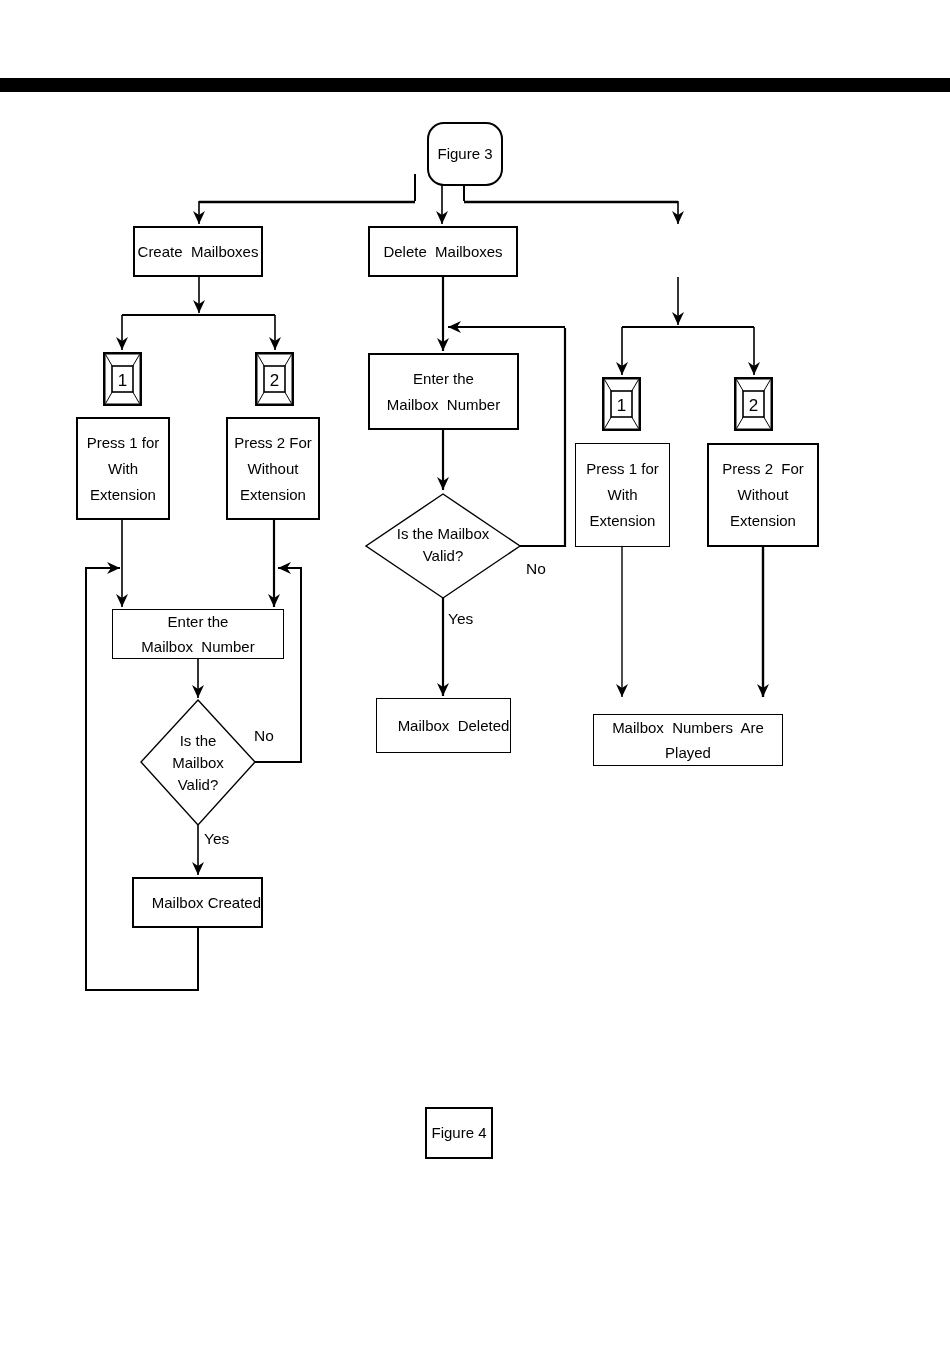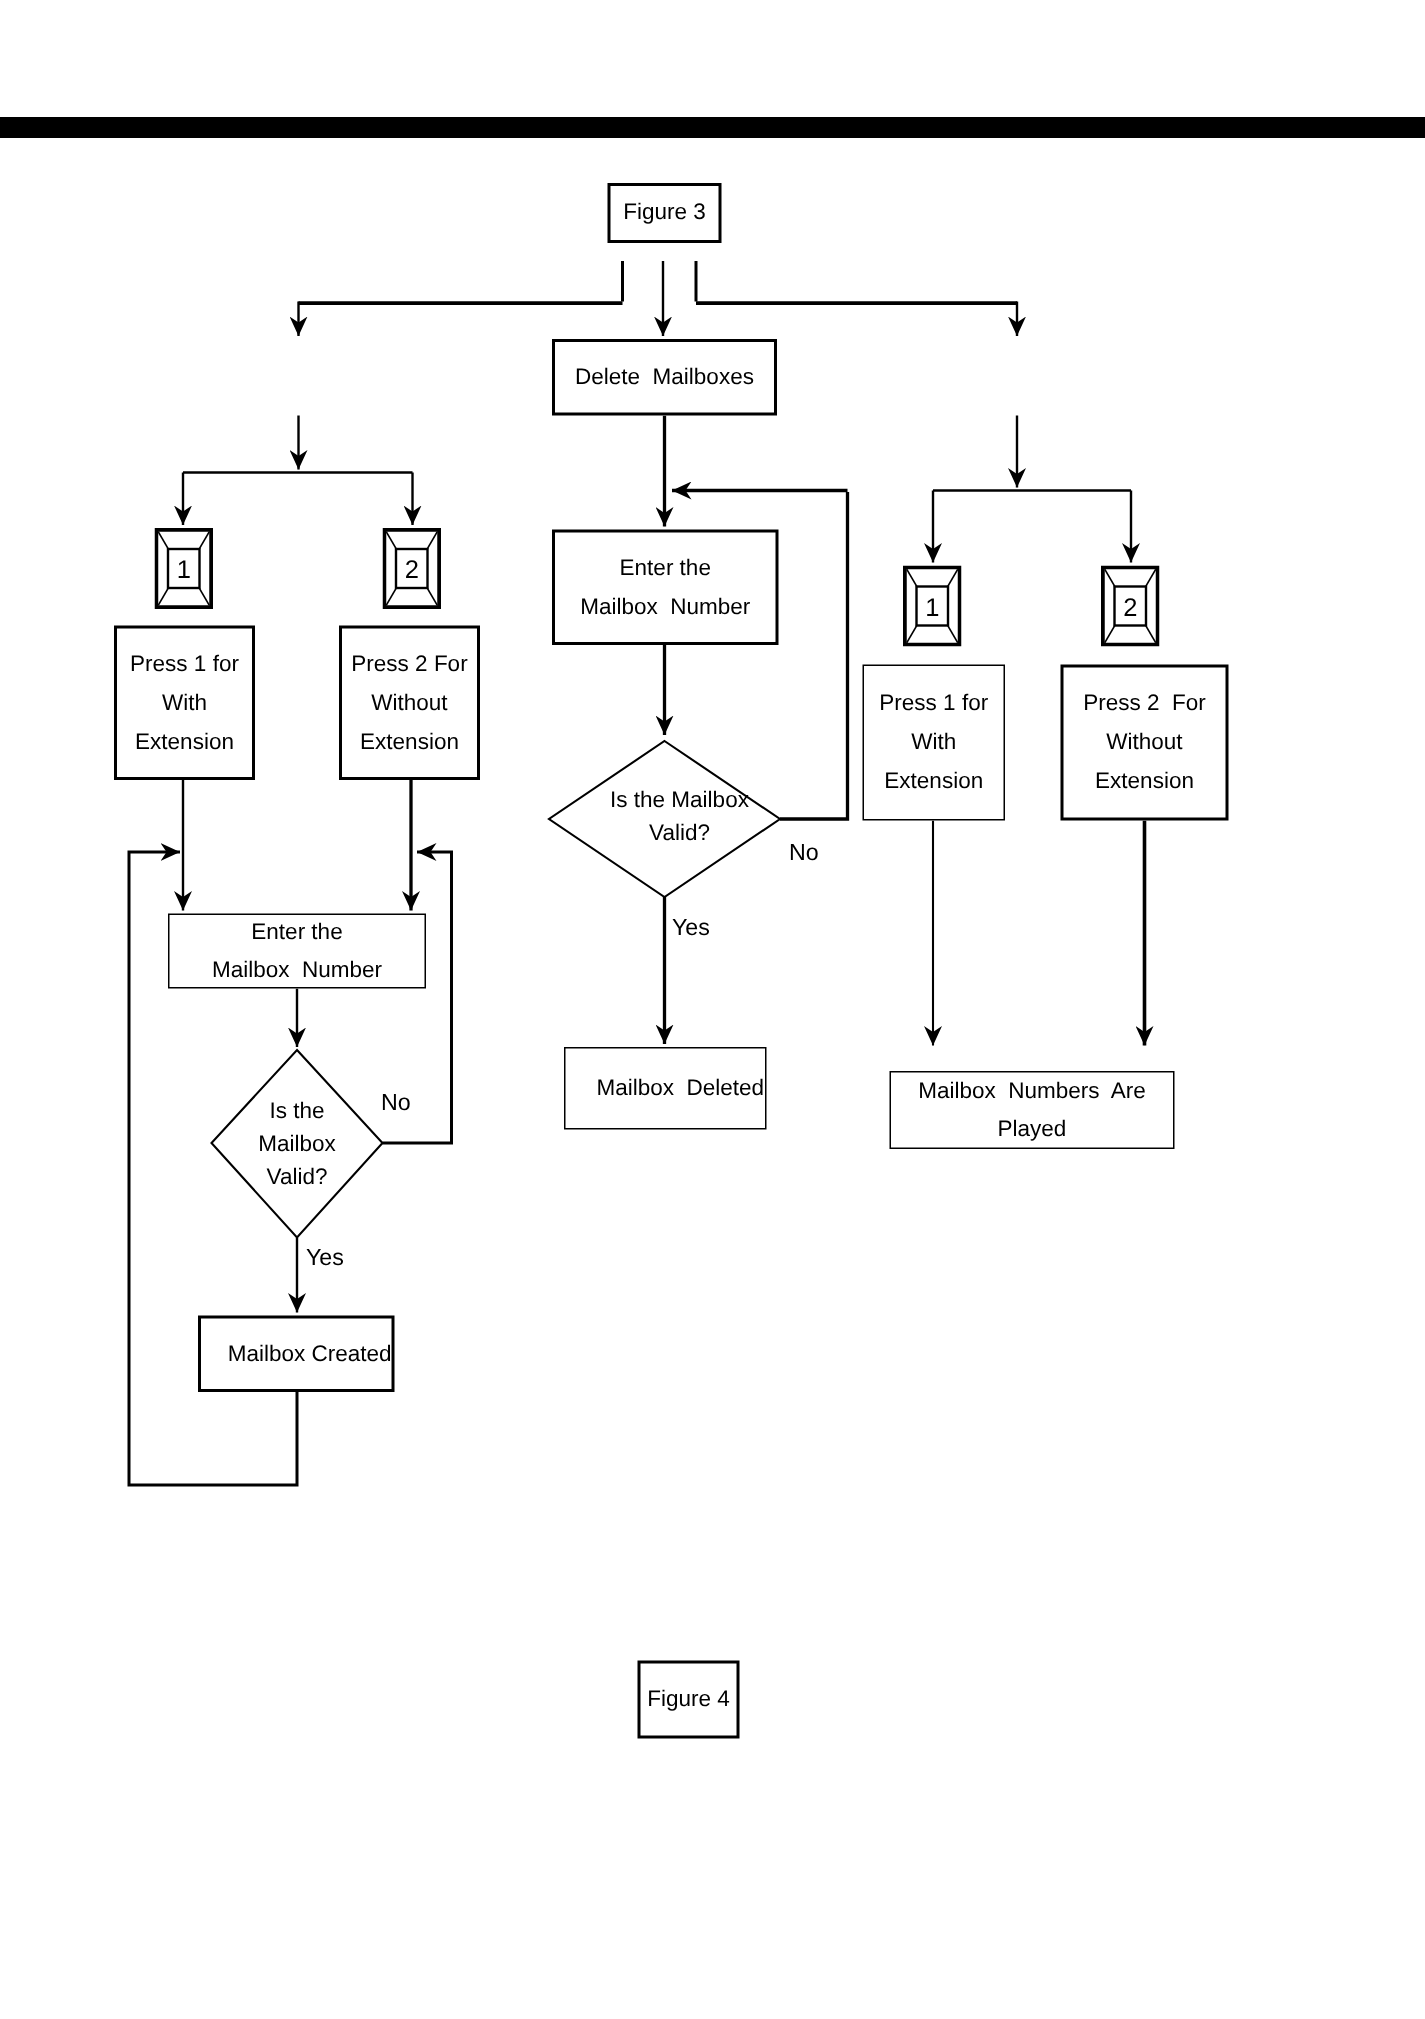--- a/index.html
+++ b/index.html
@@ -76,24 +76,27 @@
     <g stroke="#000" fill="none">
       <line x1="678" y1="277" x2="678" y2="325" stroke-width="1.6" marker-end="url(#arrow)"></line>
       <line x1="622" y1="327" x2="754" y2="327" stroke-width="1.8"></line>
       <line x1="622" y1="327" x2="622" y2="375" stroke-width="1.6" marker-end="url(#arrow)"></line>
       <line x1="754" y1="327" x2="754" y2="375" stroke-width="1.6" marker-end="url(#arrow)"></line>
       <line x1="622" y1="547" x2="622" y2="697" stroke-width="1.4" marker-end="url(#arrow)"></line>
       <line x1="763" y1="547" x2="763" y2="697" stroke-width="2.4" marker-end="url(#arrow)"></line>
     </g>
   </svg>
 
-  <div class="node" style="left:405px;top:122px;width:76px;height:40px;">
+  <div class="node" style="left:427px;top:122px;width:76px;height:64px;border-radius:17px;">
     <span class="lbl">Figure 3</span>
   </div>
 
+  <div class="node" style="left:133px;top:226px;width:130px;height:51px;">
+    <span class="lbl">Create  Mailboxes</span>
+  </div>
   <div class="node" style="left:368px;top:226px;width:150px;height:51px;">
     <span class="lbl">Delete  Mailboxes</span>
   </div>
 
   <svg class="keypad" style="left:103px;top:352px;" width="39" height="54" viewBox="0 0 39 54">
     <rect x="1.25" y="1.25" width="36.5" height="51.5" fill="#fff" stroke="#000" stroke-width="2.5"></rect>
     <rect x="9" y="14" width="21" height="26" fill="#fff" stroke="#000" stroke-width="1.6"></rect>
     <line x1="2.5" y1="2.5" x2="9.5" y2="14.5" stroke="#000" stroke-width="1"></line>
     <line x1="36.5" y1="2.5" x2="29.5" y2="14.5" stroke="#000" stroke-width="1"></line>
     <line x1="2.5" y1="51.5" x2="9.5" y2="39.5" stroke="#000" stroke-width="1"></line>
@@ -134,21 +137,21 @@
 
   <div class="node" style="left:132px;top:877px;width:131px;height:51px;justify-content:flex-end;">
     <span class="lbl">Mailbox Created</span>
   </div>
 
   <div class="node" style="left:368px;top:353px;width:151px;height:77px;">
     <span class="lbl press">Enter the
 Mailbox  Number</span>
   </div>
 
-  <div class="diamond-text" style="left:373px;top:523px;width:160px;">Is the Mailbox
+  <div class="diamond-text" style="left:363px;top:523px;width:160px;">Is the Mailbox
 Valid?</div>
   <div class="floating" style="left:526px;top:560px;width:44px;">No</div>
   <div class="floating" style="left:448px;top:610px;width:44px;">Yes</div>
 
   <div class="node" style="left:376px;top:698px;width:135px;height:55px;border-width:1.5px;padding-left:20px;">
     <span class="lbl">Mailbox  Deleted</span>
   </div>
 
   <svg class="keypad" style="left:602px;top:377px;" width="39" height="54" viewBox="0 0 39 54">
     <rect x="1.25" y="1.25" width="36.5" height="51.5" fill="#fff" stroke="#000" stroke-width="2.5"></rect>

